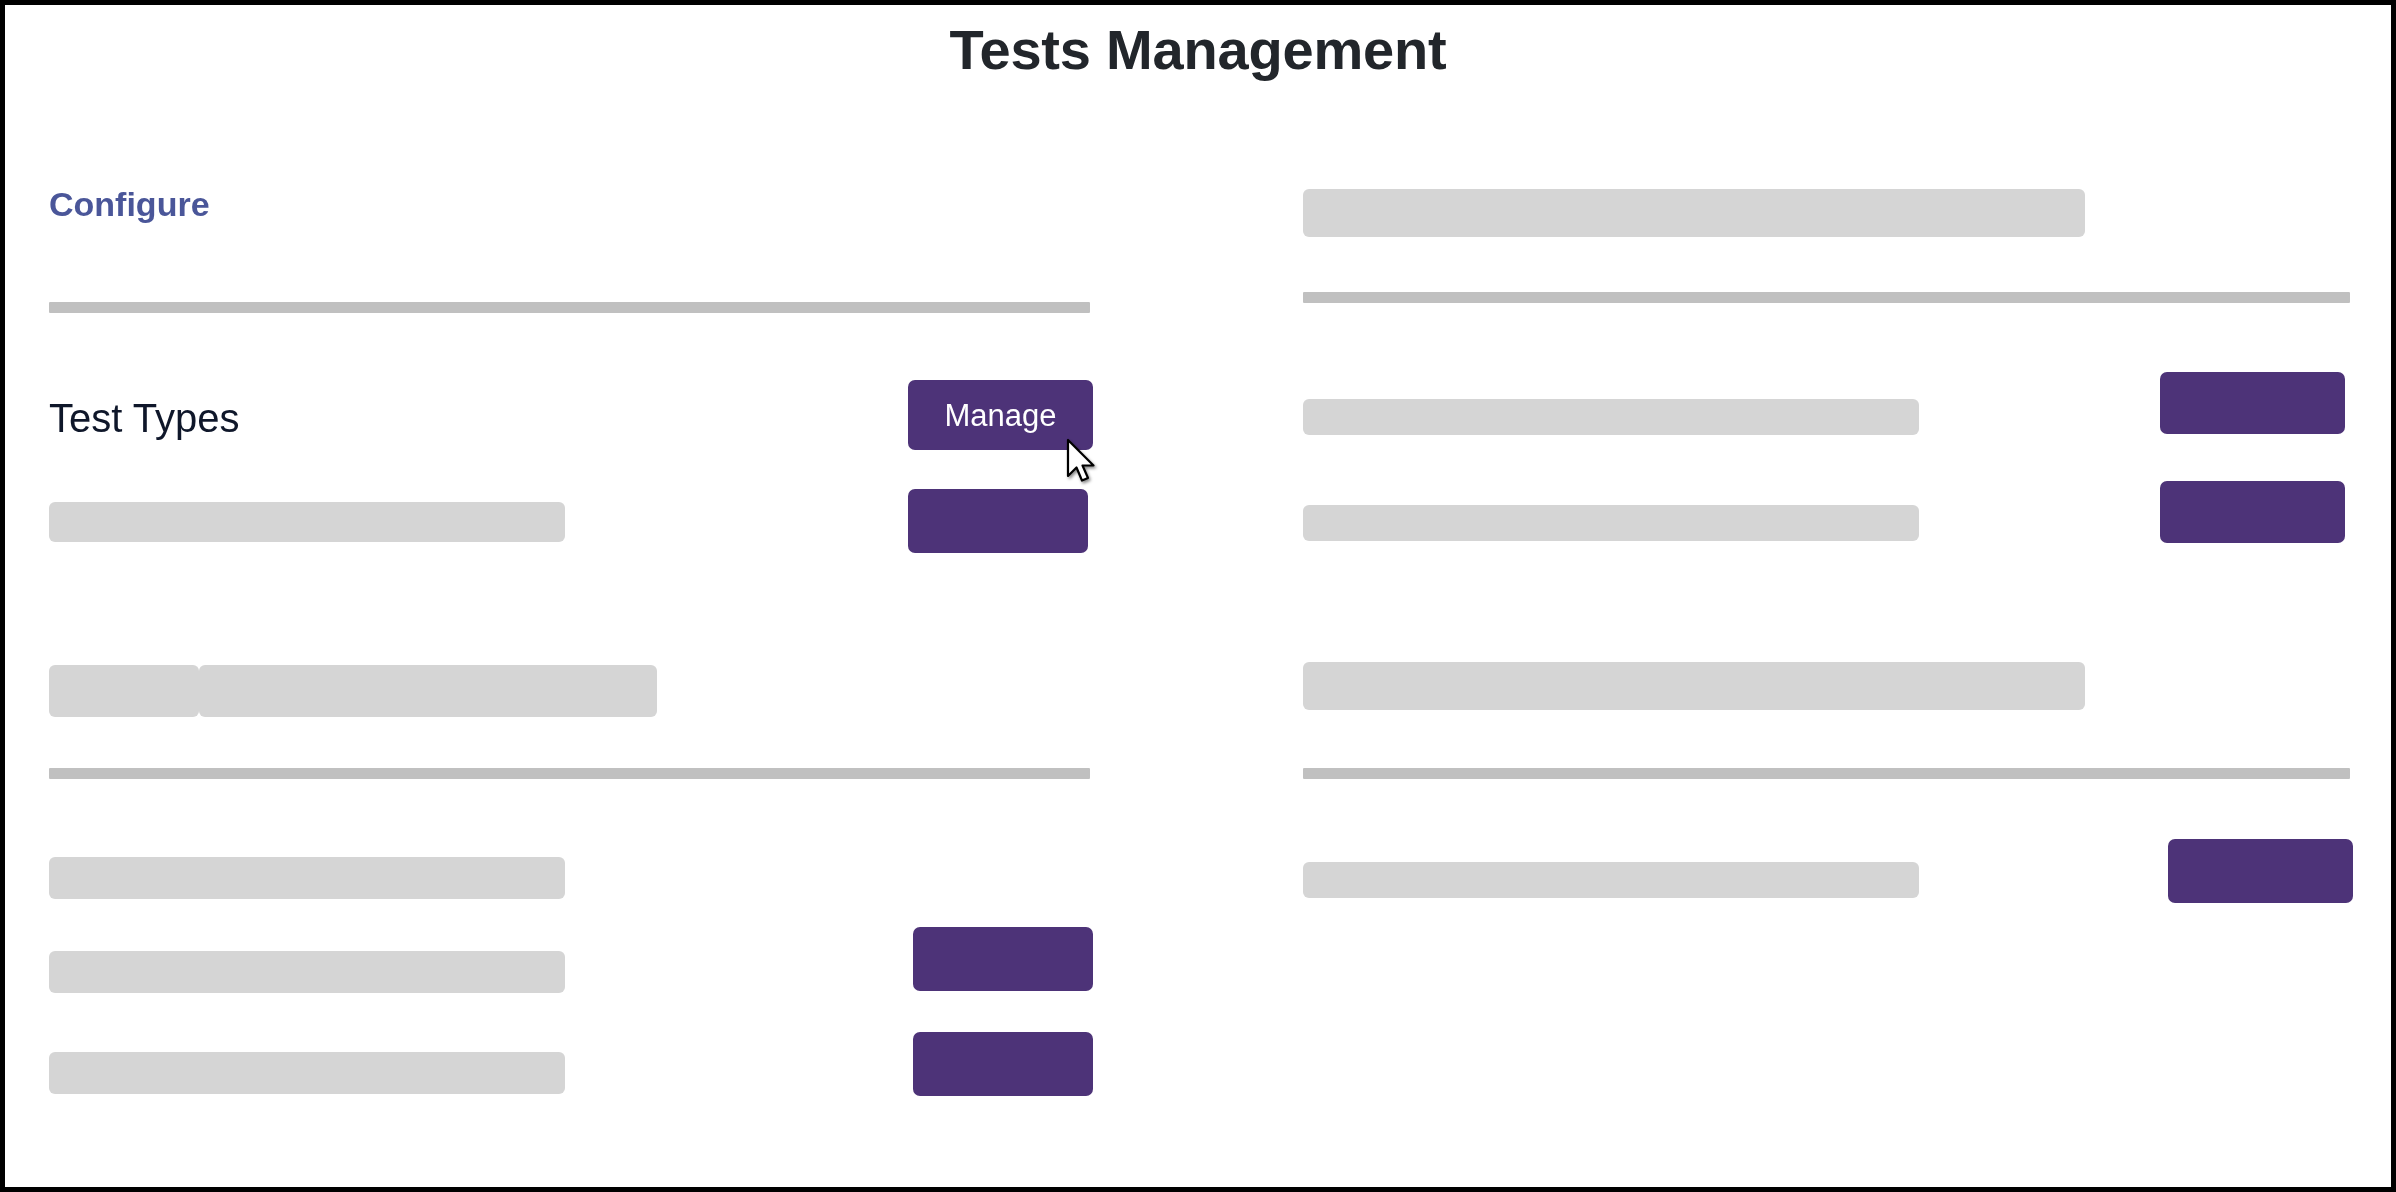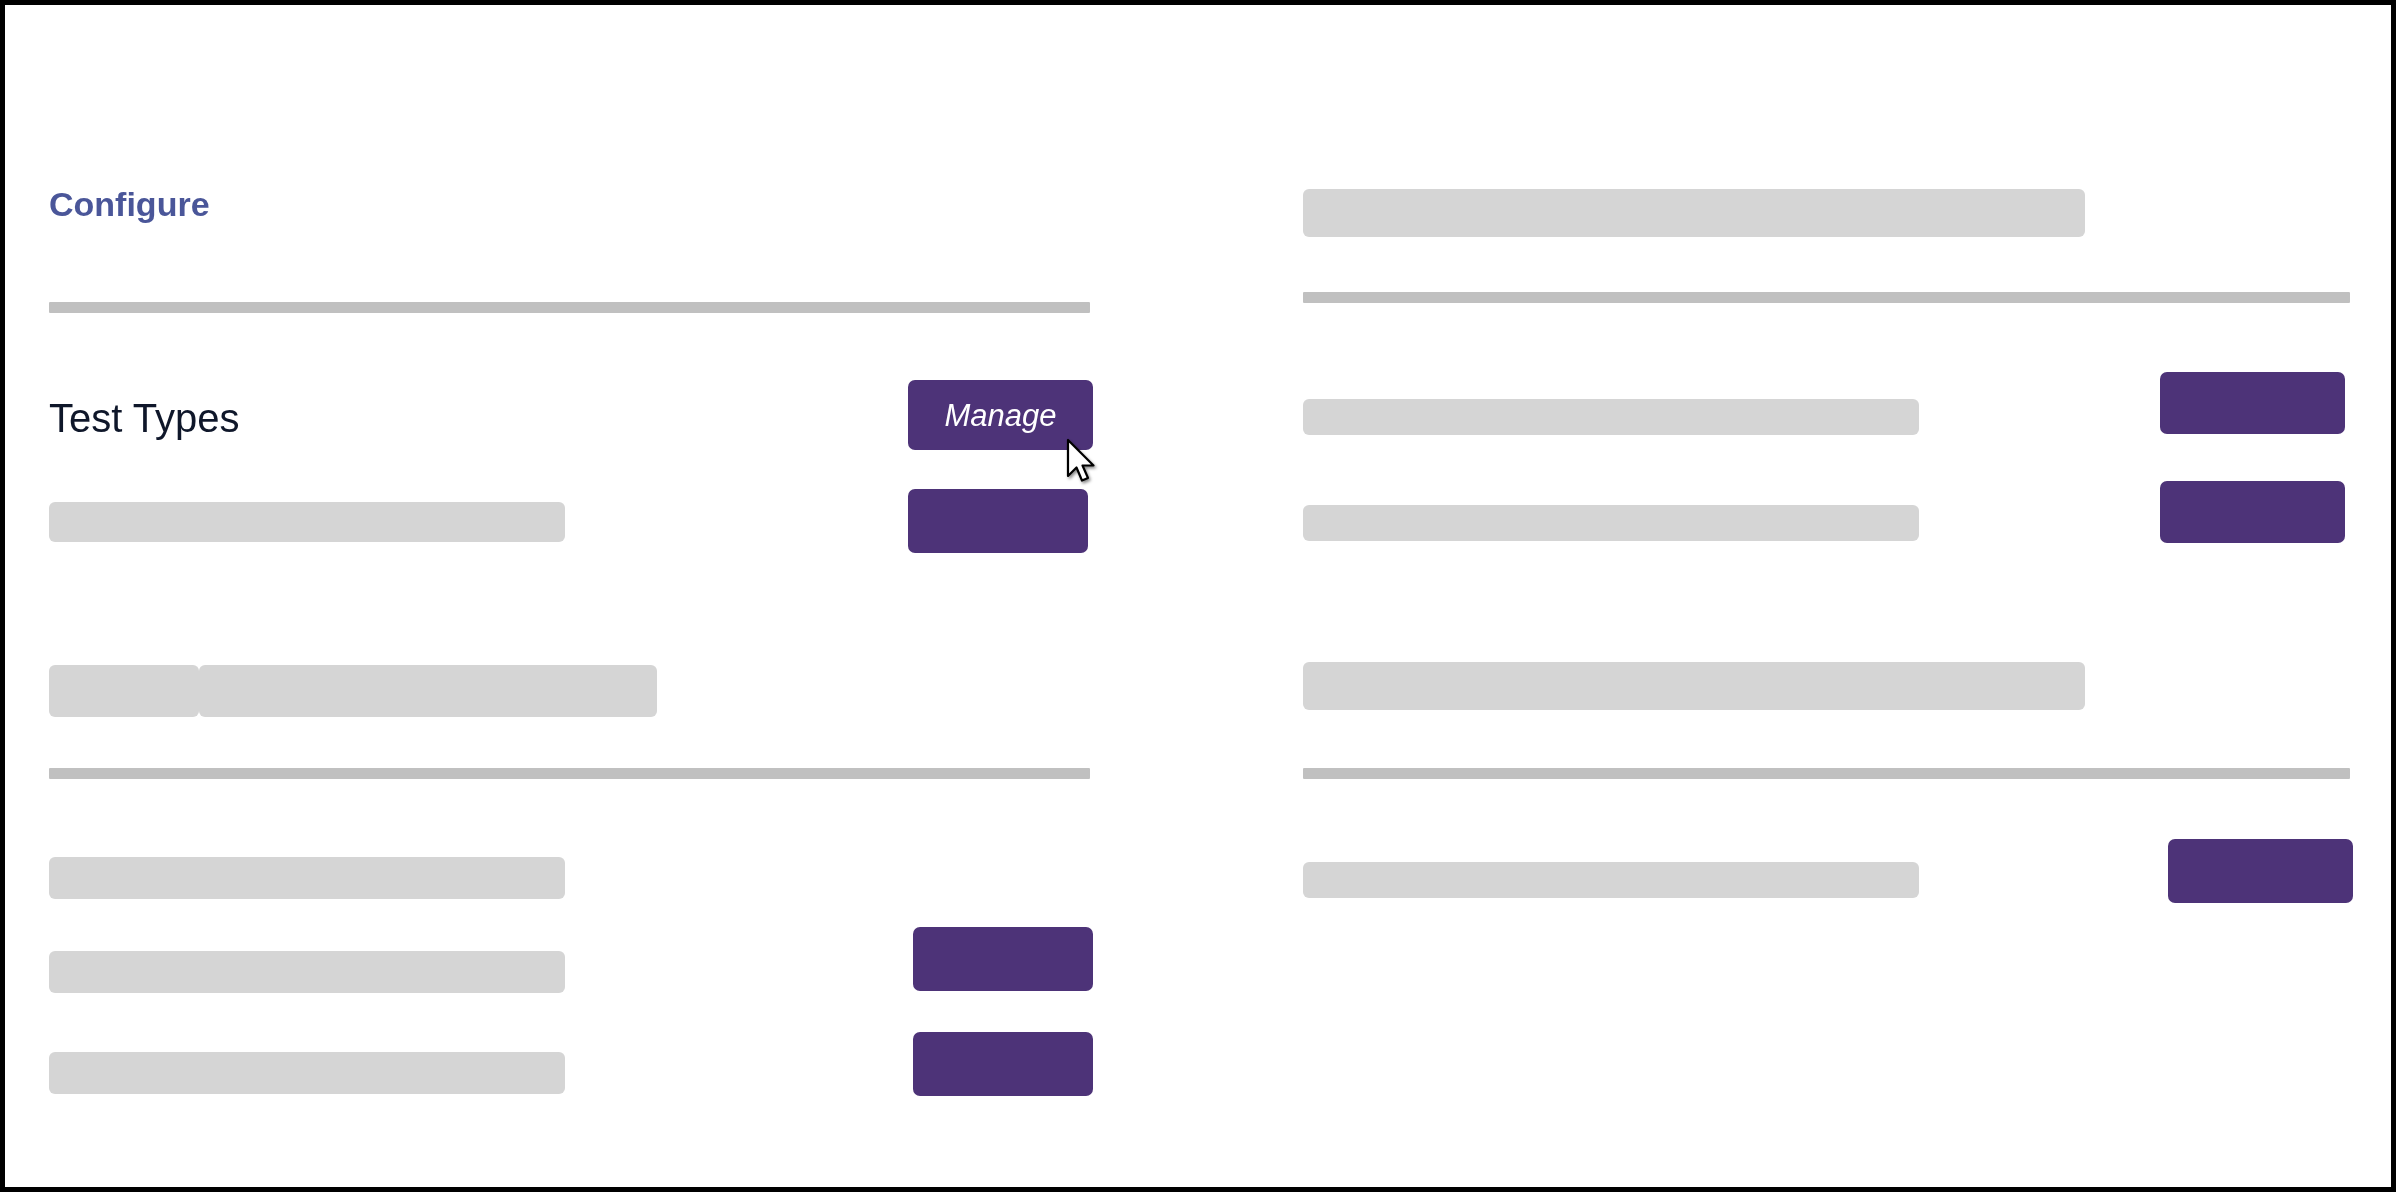--- a/index.html
+++ b/index.html
@@ -110,38 +110,39 @@
     width: 38px;
     height: 52px;
     pointer-events: none;
   }
 </style>
 </head>
 <body>
 
 <div id="app-frame">
 
+  <div id="page-title">Tests Management</div>
 
   <div id="left-column" class="column">
 
     <div id="configure-heading" class="section-heading">Configure</div>
 
     <div id="test-types-label" class="row-label">Test Types</div>
 
     <div class="divider" style="left:44px; top:297px; width:1041px;"></div>
     <div class="divider" style="left:44px; top:763px; width:1041px;"></div>
 
     <div class="skeleton" style="left:44px; top:497px; width:516px; height:40px;"></div>
     <div class="skeleton" style="left:44px; top:660px; width:150px; height:52px;"></div>
     <div class="skeleton" style="left:194px; top:660px; width:458px; height:52px;"></div>
     <div class="skeleton" style="left:44px; top:852px; width:516px; height:42px;"></div>
     <div class="skeleton" style="left:44px; top:946px; width:516px; height:42px;"></div>
     <div class="skeleton" style="left:44px; top:1047px; width:516px; height:42px;"></div>
 
-    <button class="btn" id="manage-button" style="left:903px; top:375px; width:185px; height:70px;font-style:italic;">
+    <button class="btn" id="manage-button" style="left:903px; top:375px; width:185px; height:70px;">
       <span class="btn-label">Manage</span>
     </button>
 
     <button class="btn" style="left:903px; top:484px; width:180px; height:64px;"></button>
     <button class="btn" style="left:908px; top:922px; width:180px; height:64px;"></button>
     <button class="btn" style="left:908px; top:1027px; width:180px; height:64px;"></button>
   </div>
 
   <div id="right-column" class="column">
 

